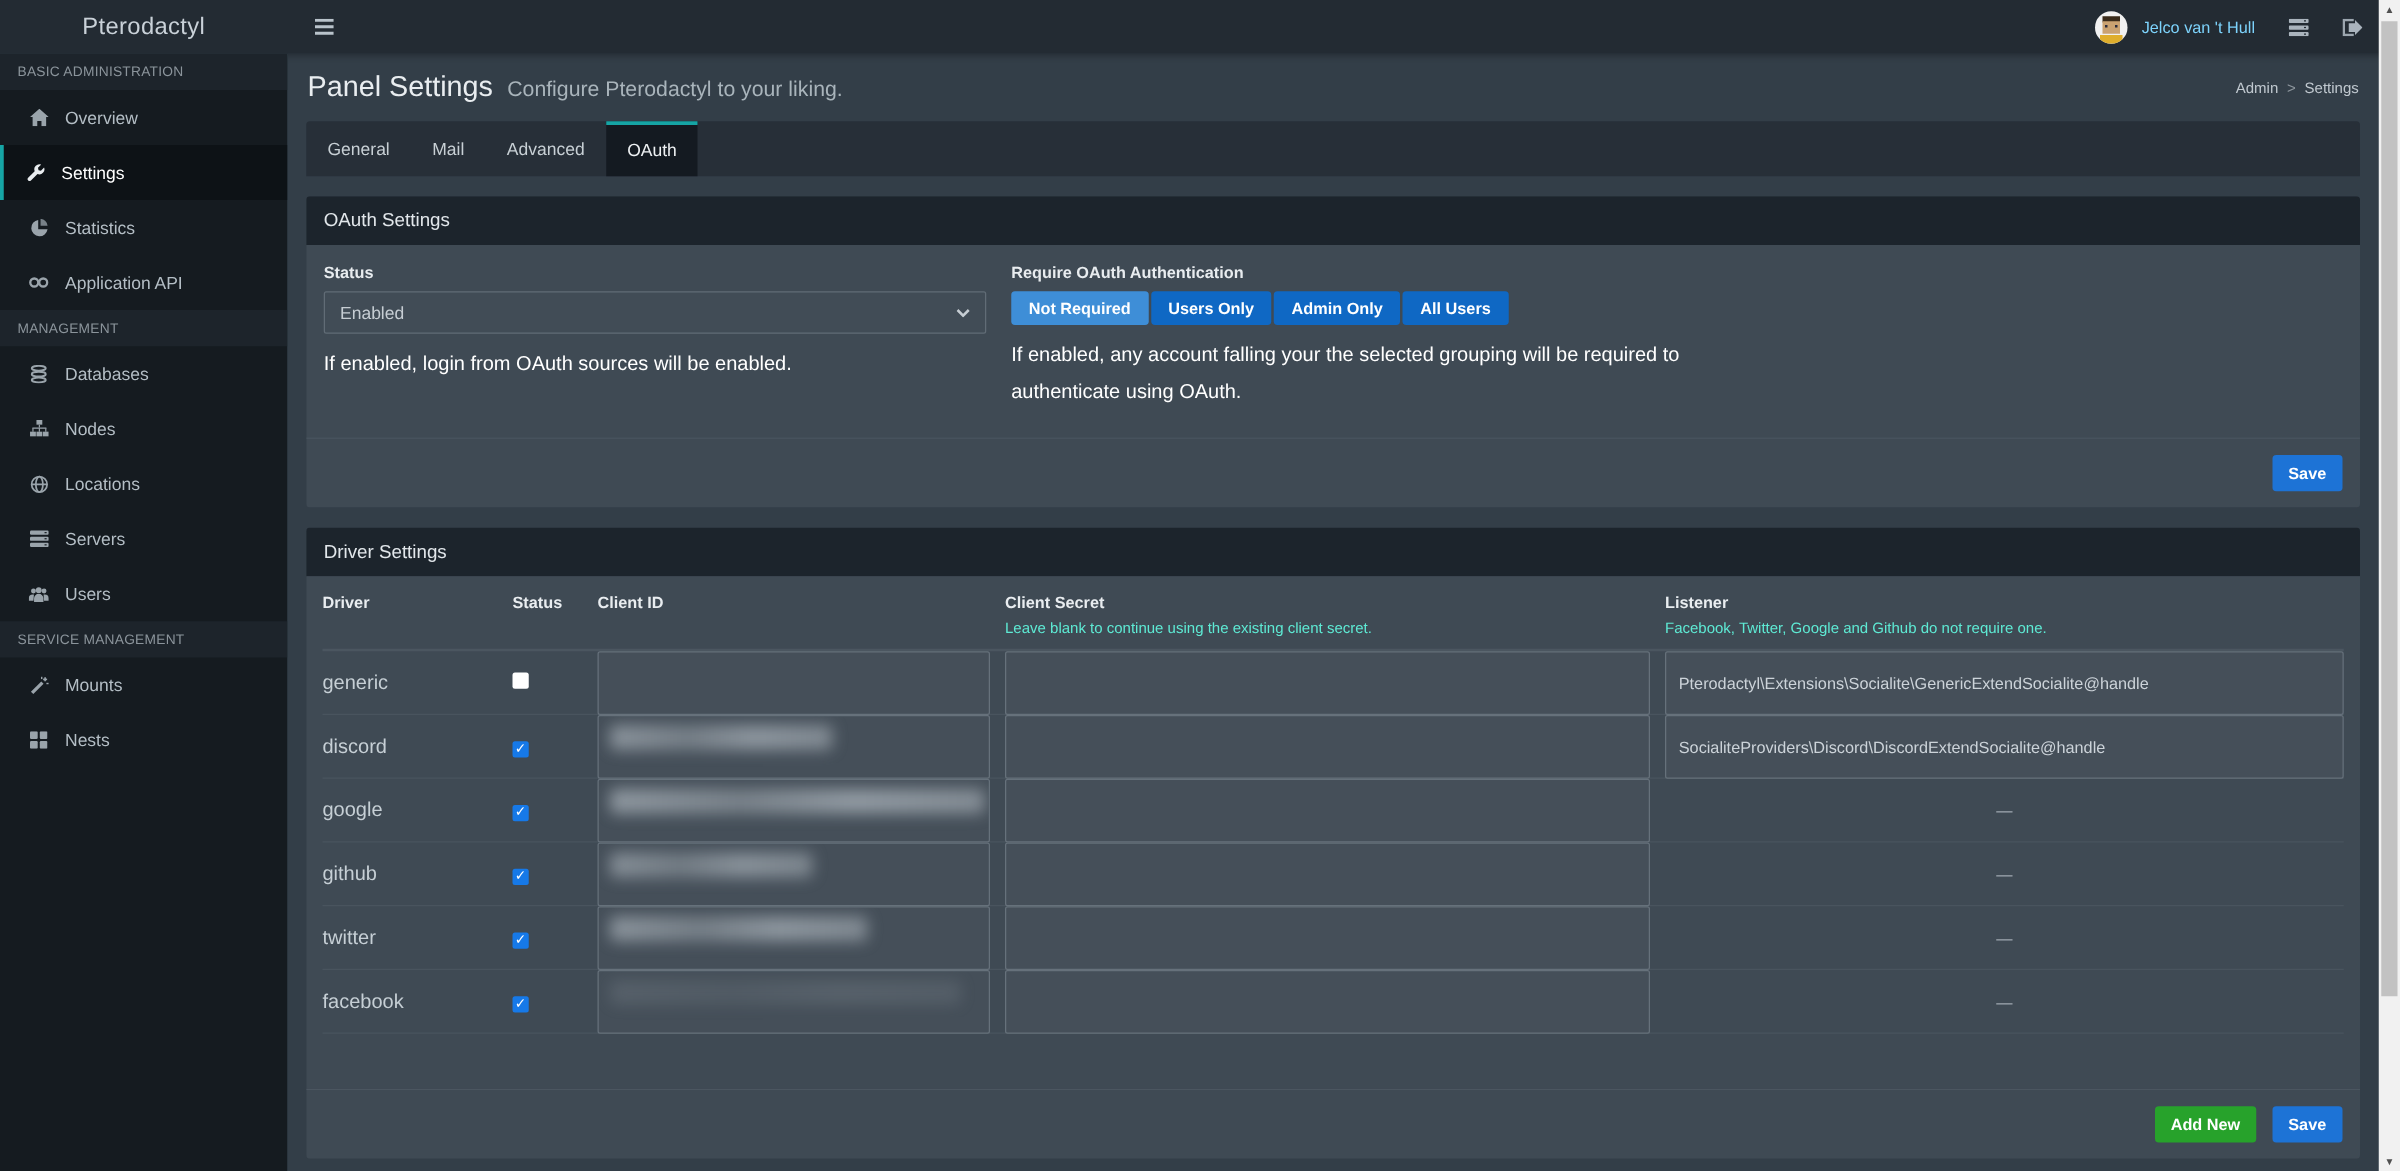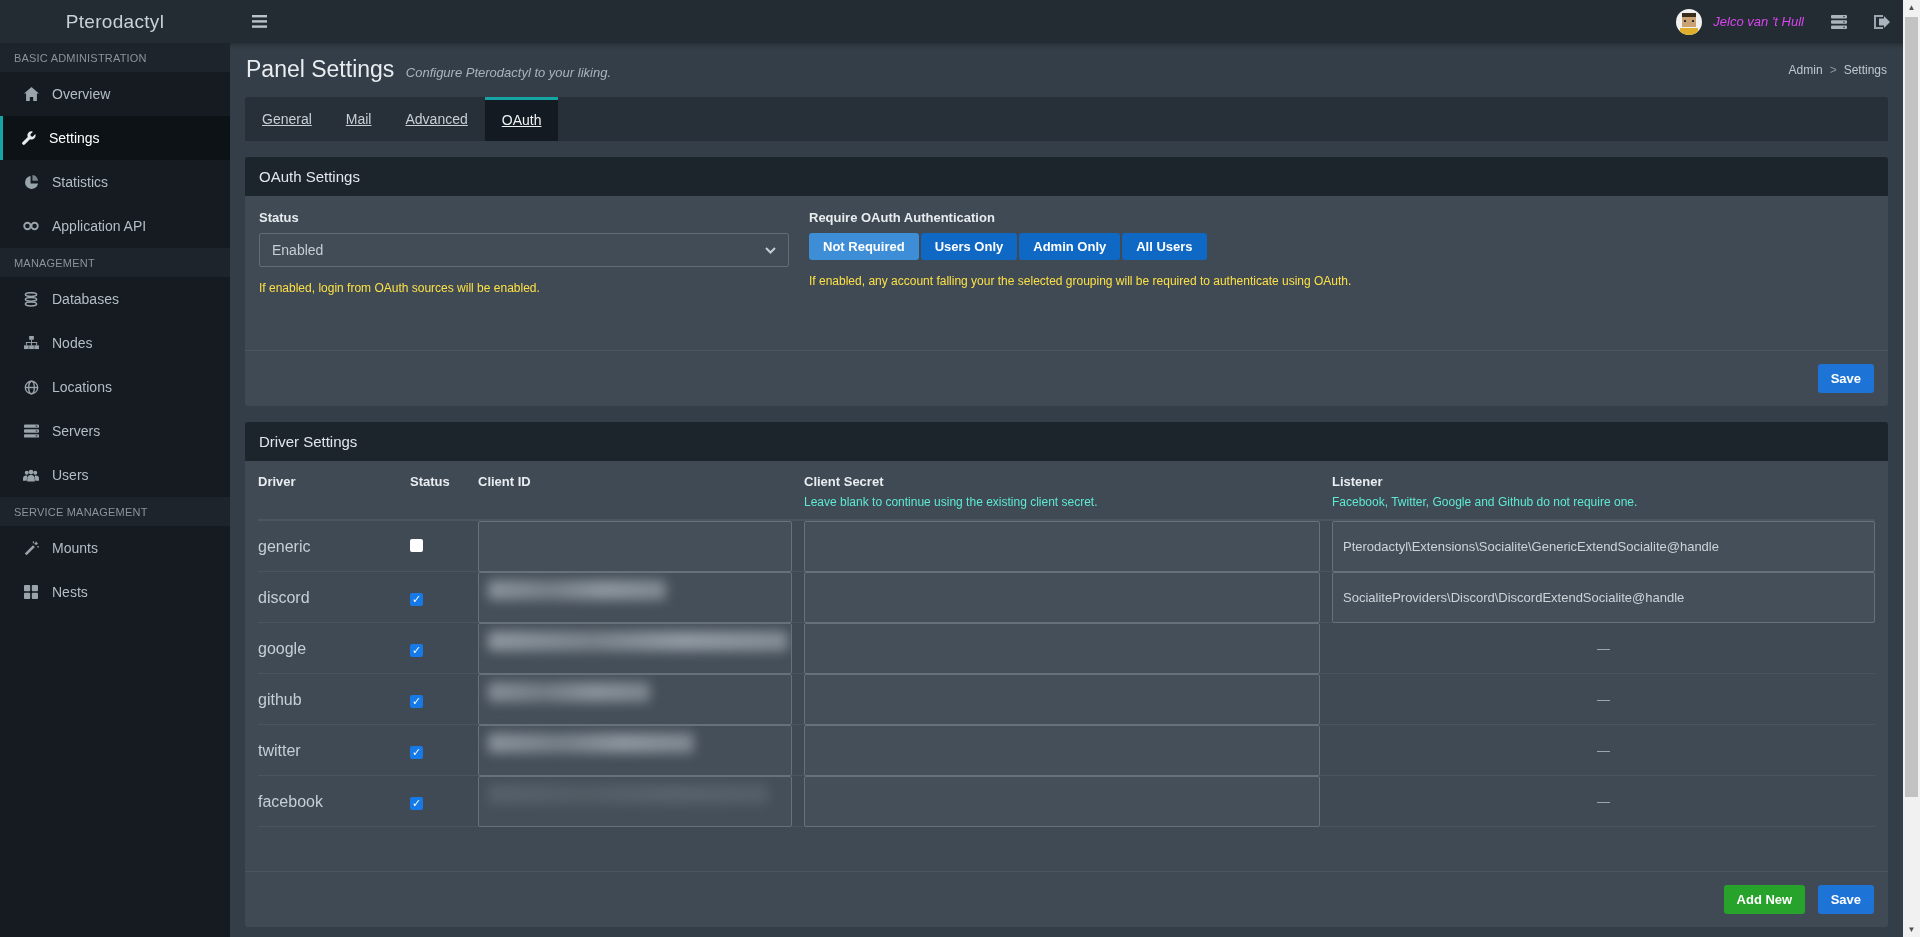--- a/index.html
+++ b/index.html
@@ -18,54 +18,54 @@
               padding:0 30px 0 16px; }
   .hamburger { color:#b9c3cb; cursor:pointer; padding:4px 6px; }
   .nav-right { display:flex; align-items:center; gap:27px; }
   .user-chip { display:flex; align-items:center; gap:11px; }
   .avatar { width:26px; height:26px; border-radius:50%; background:#f1f1f1; position:relative; overflow:hidden; }
   .avatar .hair { position:absolute; left:6px; top:4px; width:14px; height:5px; background:#3a2b1a; }
   .avatar .face { position:absolute; left:6px; top:8px; width:14px; height:10px; background:#caa271; }
   .avatar .eye  { position:absolute; top:11px; width:2px; height:2px; background:#2c2c3c; }
   .avatar .eye.l { left:8px; } .avatar .eye.r { left:16px; }
   .avatar .shirt { position:absolute; left:4px; top:19px; width:18px; height:7px; background:#dfae2c; }
-  .user-name { font-size:13px; color:#d946ef;font-style:italic; }
+  .user-name { font-size:13px; color:#7dd3fc; }
   .nav-icon { color:#aab4bd; cursor:pointer; }
 
   
   .layout { display:flex; height:894px; }
   .sidebar { width:230px; flex:0 0 230px; background:#151b20; }
   .side-section-header { background:#1d242b; color:#8b949b; font-size:11px;
       padding:9px 14px 8px; letter-spacing:.2px; }
   .side-item { display:flex; align-items:center; gap:13px; height:44px; padding:0 14px 0 20px;
       color:#b4bec5; font-size:14px; cursor:pointer; border-left:3px solid transparent; }
   .side-item .sicon { width:16px; color:#9aa4ab; display:flex; justify-content:center; }
   .side-item.active { background:#0d1216; color:#ffffff; border-left:3px solid var(--accent-teal,#16a5a5); padding-left:17px; }
   .side-item.active .sicon { color:#e8ecef; }
 
   
   .content { flex:1; margin-right:17px; background:#333e48; box-shadow:inset 0 7px 7px -7px rgba(0,0,0,.45); }
   .content-header { position:relative; padding:13px 16px 10px; height:54px; }
   .page-title { display:inline; font-size:23px; font-weight:400; color:#e9edf0; }
-  .page-subtitle { font-size:13px; color:#a9b4bb; margin-left:7px;font-style:italic; }
+  .page-subtitle { font-size:17px; color:#a9b4bb; margin-left:7px; }
   .breadcrumb { position:absolute; right:16px; top:20px; font-size:12px; color:#c0c8cf; }
   .breadcrumb .sep { color:#8d969d; margin:0 7px; }
 
   .tabs { margin:0 15px; height:44px; background:#272f38; border-radius:3px 3px 0 0; display:flex; }
-  .tab { padding:0 17px; line-height:44px; font-size:14px; color:#c8d0d5; cursor:pointer;text-decoration:underline; }
+  .tab { padding:0 17px; line-height:44px; font-size:14px; color:#c8d0d5; cursor:pointer; }
   .tab.active { background:#141a21; color:#eef1f3; border-top:3px solid var(--accent-teal,#16a5a5); line-height:41px; }
 
   
   .panel { margin:16px 15px 0; border-radius:3px; overflow:hidden; }
   .panel-heading { background:#1c242c; color:#e2e7eb; font-size:15px; padding:11px 14px; }
   .panel-body { background:#3f4a54; }
   .panel-footer { background:#3f4a54; border-top:1px solid #4b5660; padding:13px 14px; text-align:right; }
 
   .field-label { font-size:13px; font-weight:bold; color:#e8ecef; margin-bottom:8px; }
-  .help-text { font-size:12px; color:#fde047; margin-top:11px; line-height:1.8; }
+  .help-text { font-size:16px; color:#ffffff; margin-top:11px; line-height:1.8; }
 
   .oauth-cols { display:flex; padding:14px 14px 0; height:154px; }
   .ocol1 { width:530px; margin-right:20px; }
   .ocol2 { width:590px; }
 
   .select { height:34px; background:#414c56; border:1px solid #616c76; border-radius:2px;
       display:flex; align-items:center; justify-content:space-between; padding:0 12px;
       font-size:14px; color:#c6cdd3; cursor:pointer; }
   .select .chev { color:#c6cdd3; }
 

